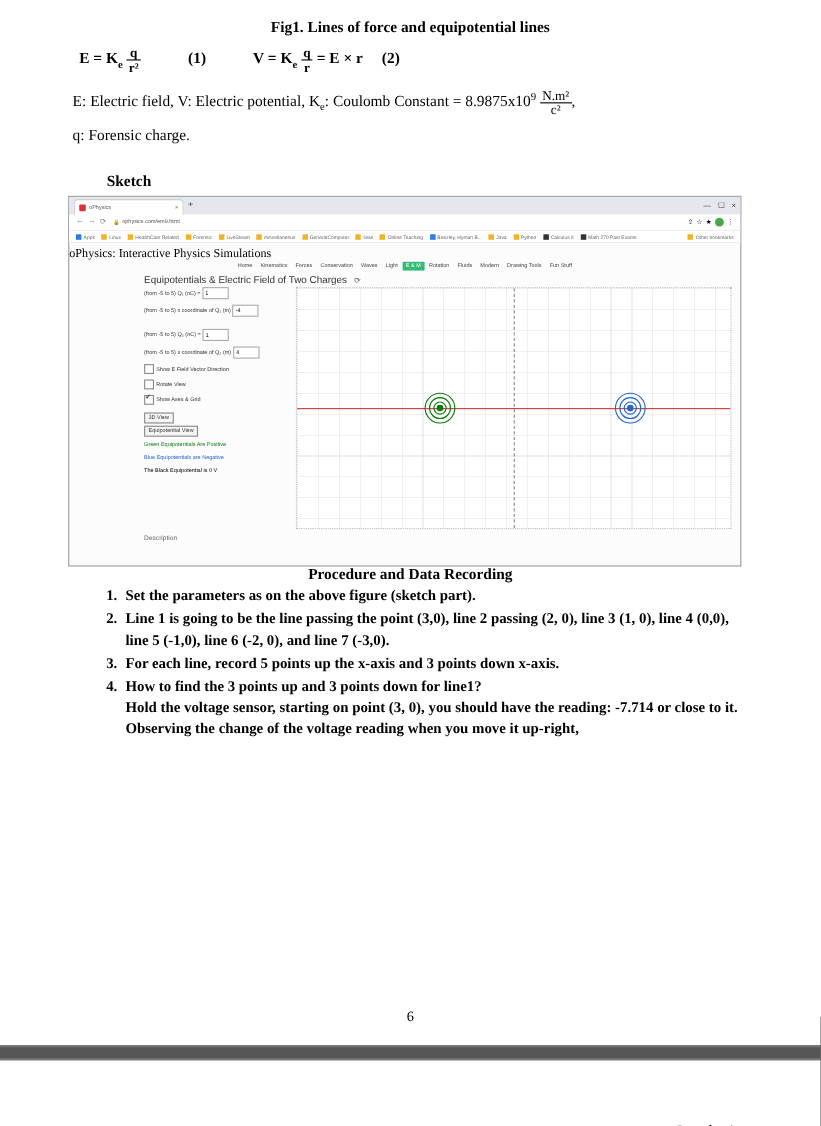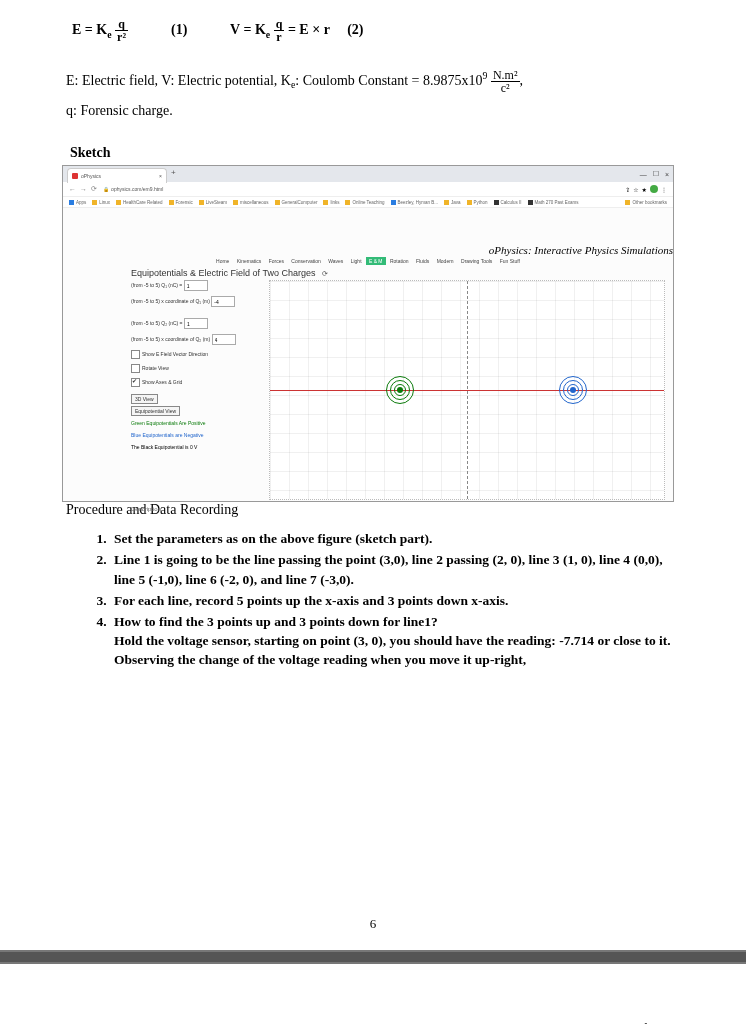--- a/index.html
+++ b/index.html
@@ -8,30 +8,30 @@
     background: #fff;
     margin: 0 auto;
     position: relative;
     box-sizing: border-box;
   }
   .page1 { height: 950px; padding: 18px 66px 30px 66px; }
   .page-break { height: 10px; background: #555; border-top: 2px solid #777; border-bottom: 2px solid #777;}
   .page2 { min-height: 64px; padding: 56px 66px 8px 66px; }
 
   .fig-title { font-weight: bold; text-align: center; font-size: 14px; margin-bottom: 8px; }
-  .equations { font-weight: bold; font-size: 14px; padding-left: 6px; margin-bottom: 22px; }
+  .equations { font-weight: bold; font-size: 14px; padding-left: 6px; margin-bottom: 11px; }
   .eqgap { display: inline-block; width: 36px; }
   .frac { display: inline-block; vertical-align: middle; text-align: center; line-height: 1; font-size: 12px; }
   .frac .num { display: block; border-bottom: 1px solid #000; padding: 0 2px; }
   .frac .den { display: block; padding: 0 2px; }
   sub { font-size: 0.7em; }
   sup { font-size: 0.7em; }
 
   .paradefs { font-weight: normal; font-size: 14px; line-height: 2.2; }
-  .sketch-label { font-weight: bold; font-size: 14px; margin-top: 18px; margin-bottom: 4px; padding-left:4px; }
+  .sketch-label { font-weight: bold; font-size: 14px; margin-top: 18px; margin-bottom: 4px; padding-left:4px;margin-left:27px; }
 
   .screenshot {
     width: 610px; height: 335px;
     border: 1px solid #999;
     background: #fcfcfc;
     font-family: Arial, Helvetica, sans-serif;
     position: relative;
     margin-left: -4px;
   }
   .ss-tabbar { height: 16px; background: #e4e7ec; display: flex; }
@@ -44,21 +44,21 @@
   .ss-url { font-size:5px; color:#555; margin-left:6px; display:flex; align-items:center; gap:2px;}
   .ss-url .lock { font-size:5px; }
   .ss-addr-right { margin-left:auto; font-size:6px; display:flex; gap:3px; align-items:center;}
   .ss-addr-right .cir { width:8px;height:8px;border-radius:50%;display:inline-block;}
   .ss-bookmarks { height:10px; background:#fff; border-bottom:1px solid #eee; display:flex; align-items:center; padding:0 6px; gap:6px; font-size:4.5px; color:#666; overflow:hidden;}
   .bm { display:flex; align-items:center; gap:2px; white-space:nowrap;}
   .bm .ico { width:5px; height:5px; background:#f0b429; display:inline-block;}
   .bm .ico.b { background:#2a7de1;}
   .bm .ico.k { background:#333;}
 
-  .ss-site-title { text-align:right; font-style:italic; font-size:11px; font-family:"Times New Roman",serif; padding-top:4px;margin-top:32px;}
+  .ss-site-title { text-align:left; font-size:11px; font-family:"Times New Roman",serif; padding-top:4px;}
   .ss-menu { text-align:center; font-size:5px; color:#444; padding:2px 0 4px 0;}
   .ss-menu span { padding:0 3px; }
   .ss-menu .active { background:#3b7; color:#fff; padding:1px 3px;}
   .ss-h2 { font-size:9px; color:#333; padding-left:68px; padding-bottom:2px;}
   .ss-body { display:flex; padding:0 8px 4px 68px; gap:8px;}
   .ss-controls { width:130px; font-size:5px; color:#333; }
   .ctl-row { margin-bottom:5px; line-height:1.4;}
   .ctl-row input { width:18px; height:7px; font-size:5px; border:1px solid #aaa; vertical-align:middle;}
   .ctl-btn { display:inline-block; border:1px solid #888; background:#f5f5f5; padding:1px 3px; font-size:5px; margin-top:2px;}
   .greenTxt{color:#0a7a0a;} .blueTxt{color:#26c;} .blackTxt{color:#000;}
@@ -74,35 +74,36 @@
       repeating-linear-gradient(to bottom, rgba(0,0,0,0.06) 0 1px, transparent 1px 19px);
   }
   .axis-x { position:absolute; left:0; right:0; top:50%; height:0; border-top:1px solid #c33;}
   .axis-y { position:absolute; top:0; bottom:0; left:50%; width:0; border-left:1px dashed #888;}
   .charge { position:absolute; width:28px; height:28px; margin-left:-14px; margin-top:-14px; border-radius:50%; top:50%;}
   .charge.green { left:33%; }
   .charge.blue { left:77%; }
   .ring { position:absolute; inset:0; border-radius:50%;}
 
   .fig2caption { font-weight:bold; font-size:13px; margin:6px 0 8px 42px;}
-  .proc-h { font-weight:normal; font-size:14px; margin-bottom:11px;}
+  .proc-h { font-weight:bold; font-size:14px; margin-bottom:0;text-align:center;}
   ol.proc { margin:0 0 0 44px; padding:0; font-size:13.5px; line-height:1.42;font-weight:bold;}
   ol.proc li { margin-bottom:2px; padding-left:4px;}
 
   .pagenum { position:absolute; bottom:18px; left:0; right:0; text-align:center; font-size:13px;}
   .intro-label { text-align:right; font-size:13px; margin-bottom:26px;}
   .chk { display:inline-block; width:7px; height:7px; border:1px solid #888; background:#fff; vertical-align:middle; margin-right:2px;}
   .chk.on::after{content:"✔"; font-size:6px; position:relative; top:-2px; left:0; color:#333;}
   .ss-desc { font-size:6px; color:#666; padding-left:68px; padding-top:2px;}
 </style>
 </head>
 <body>
 
 <div class="page page1">
 
+  <div class="fig-title">Fig1. Lines of force and equipotential lines</div>
 
   <div class="equations">
     <span>E = K</span><sub>e</sub>
     <span class="frac">
       <span class="num">q</span>
       <span class="den">r²</span>
     </span>
     <span class="eqgap"></span>
     <span>(1)</span>
     <span class="eqgap"></span>

